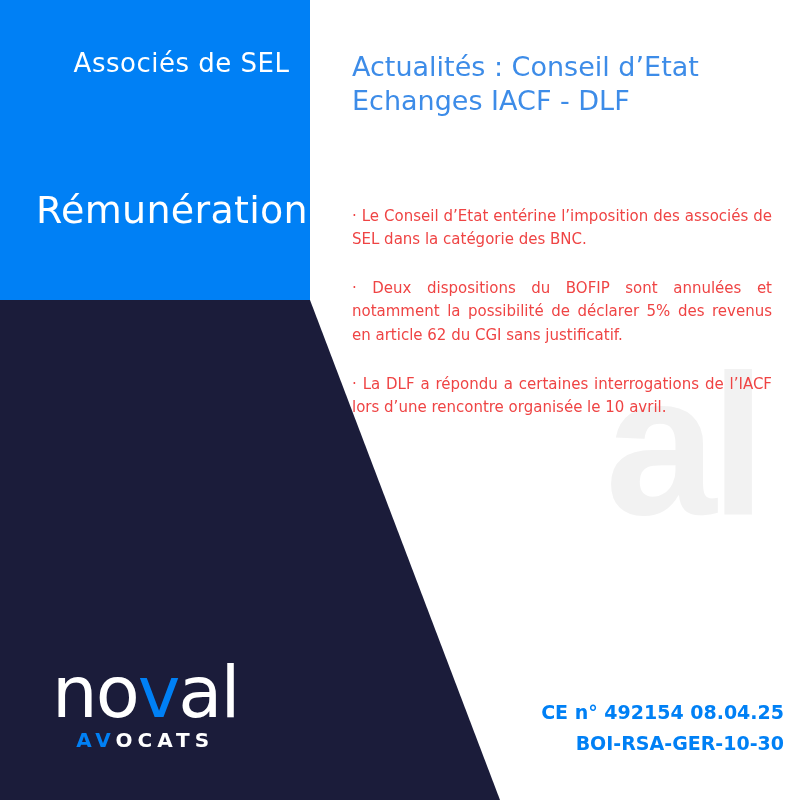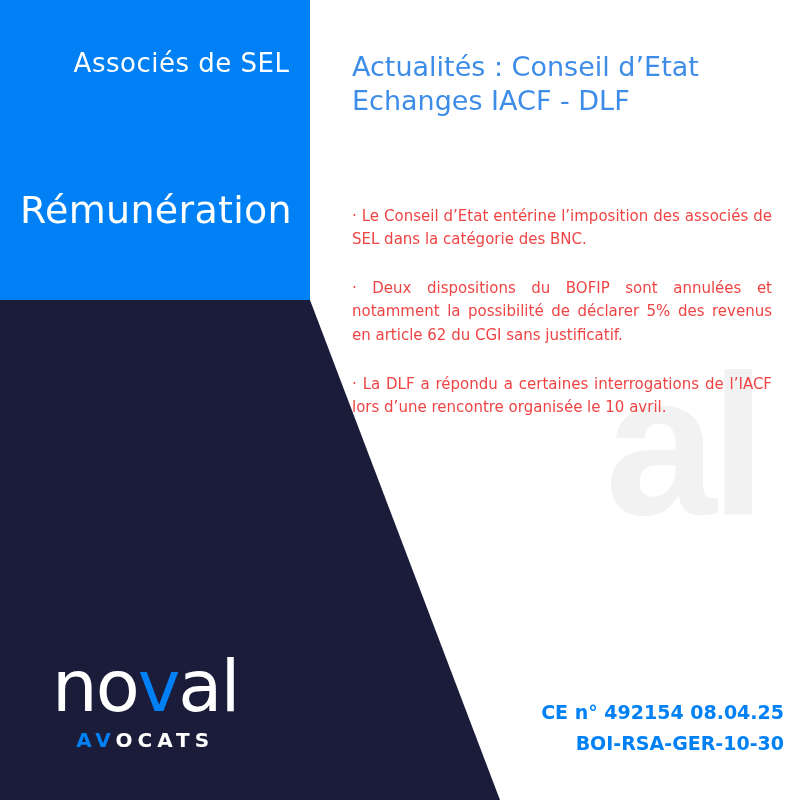--- a/index.html
+++ b/index.html
@@ -77,20 +77,21 @@
     top: 188px;
     width: 312px;
     text-align: center;
     color: #ffffff;
     font-size: 38px;
     font-weight: 400;
     line-height: 1.2;
     letter-spacing: 0.3px;
     z-index: 3;
     font-family: "DejaVu Sans", sans-serif;
+    padding-left: 16px;
   }
 
   
   .logo-wrap {
     position: absolute;
     left: 52px;
     bottom: 48px;
     z-index: 4;
   }
   .logo-text {
@@ -98,21 +99,21 @@
     font-weight: 400;
     color: #ffffff;
     line-height: 1;
     letter-spacing: -2px;
     font-family: "DejaVu Sans", sans-serif;
   }
   .logo-text .accent {
     color: #0080f5;
   }
   .logo-sub {
-    margin-top: 6px;
+    margin-top: 0;
     text-align: center;
     font-size: 20px;
     letter-spacing: 5px;
     font-weight: 700;
     color: #ffffff;
     font-family: "DejaVu Sans", sans-serif;
   }
   .logo-sub .accent {
     color: #0080f5;
   }

